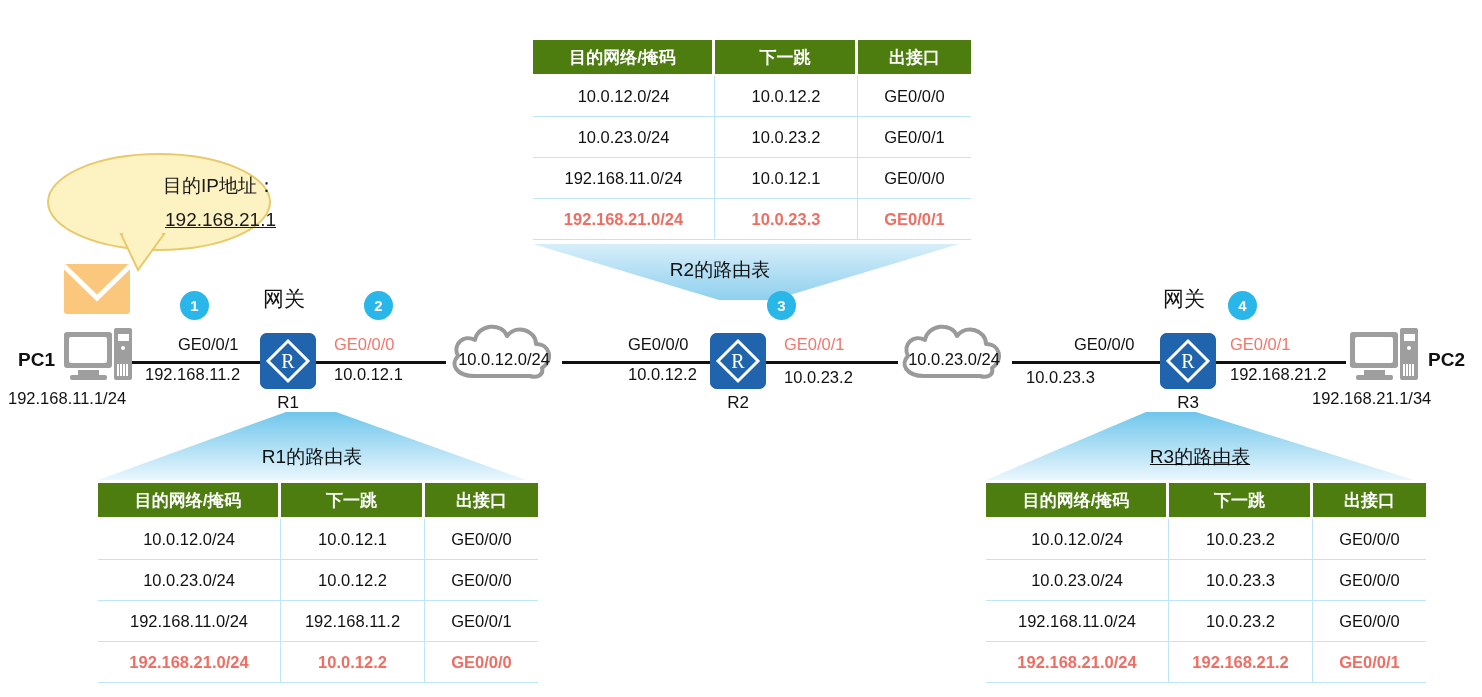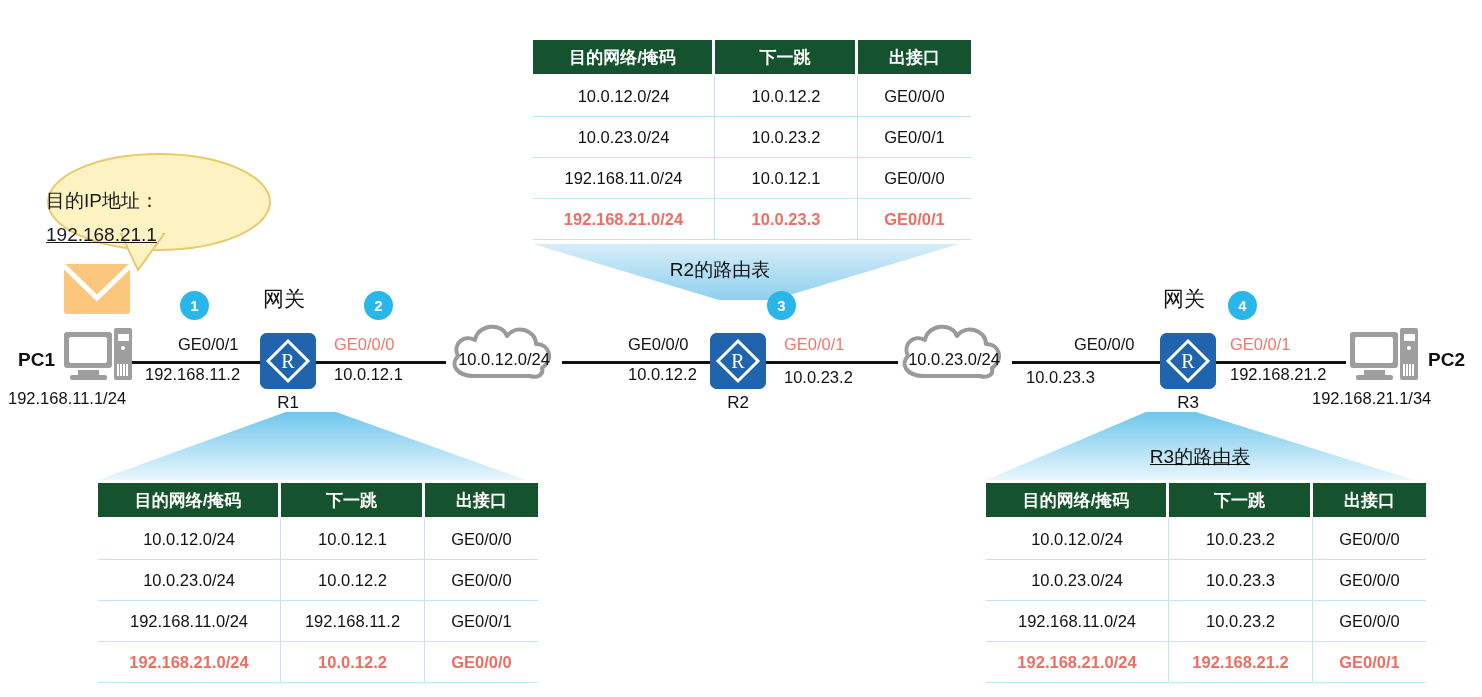--- a/index.html
+++ b/index.html
@@ -22,21 +22,21 @@
 
   
   .rtable {
     position: absolute;
     border-collapse: separate;
     border-spacing: 0;
     background: #ffffff;
     table-layout: fixed;
   }
   .rtable th {
-    background: #14532d;
+    background: #4d7c0f;
     color: #ffffff;
     font-weight: bold;
     font-size: 17px;
     height: 32px;
     text-align: center;
     border-right: 3px solid #ffffff;
     border-bottom: 2px solid #ffffff;
     white-space: nowrap;
   }
   .rtable th:last-child { border-right: none; }
@@ -121,24 +121,23 @@
     white-space: nowrap;
   }
   .cloud-label {
     position: absolute;
     font-size: 16.5px;
     color: #111111;
     white-space: nowrap;
   }
   .bubble-text {
     position: absolute;
-    text-align: left;
+    text-align: right;
     white-space: nowrap;
     color: #1a1a1a;
-    margin-top: 15px;
   }
   .bubble-l1 { font-size: 19px; }
   .bubble-l2 { font-size: 19px; text-decoration: underline; }
 </style>
 </head>
 <body>
 
 <div id="canvas">
 
   <div class="abs" style="left:533px; top:40px; width:426px;">
@@ -295,20 +294,21 @@
 
   <svg class="abs" style="left:98px; top:412px;" width="428" height="68">
     <defs>
       <linearGradient id="gradR1" x1="0" y1="0" x2="0" y2="1">
         <stop offset="0%" stop-color="#6FC6EC"></stop>
         <stop offset="100%" stop-color="#EAF7FD"></stop>
       </linearGradient>
     </defs>
     <polygon points="188,0 238,0 428,68 0,68" fill="url(#gradR1)"></polygon>
   </svg>
+  <div class="funnel-label" style="left:98px; top:444px; width:428px;">R1的路由表</div>
 
   <div class="abs" style="left:98px; top:483px; width:428px;">
     <table class="rtable" style="position:relative; left:0; top:0; width:428px;">
       <thead>
         <tr>
           <th style="width:178px;">目的网络/掩码</th>
           <th style="width:139px;">下一跳</th>
           <th style="width:111px;">出接口</th>
         </tr>
       </thead>

